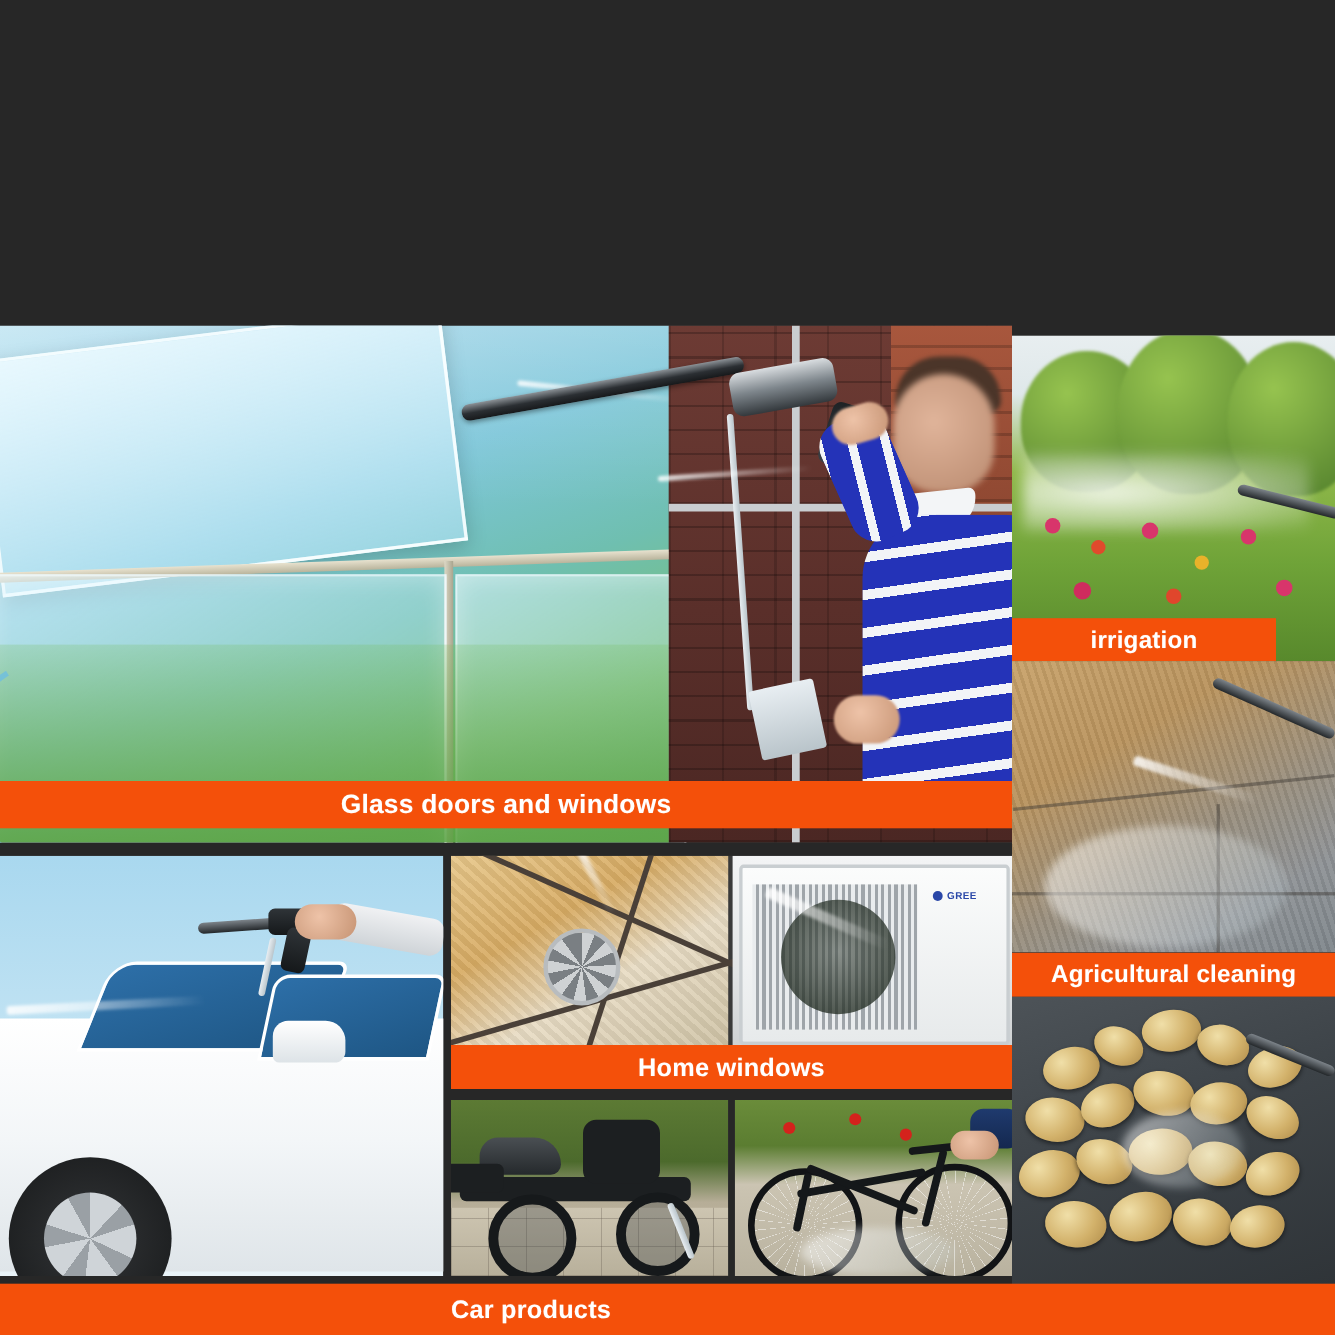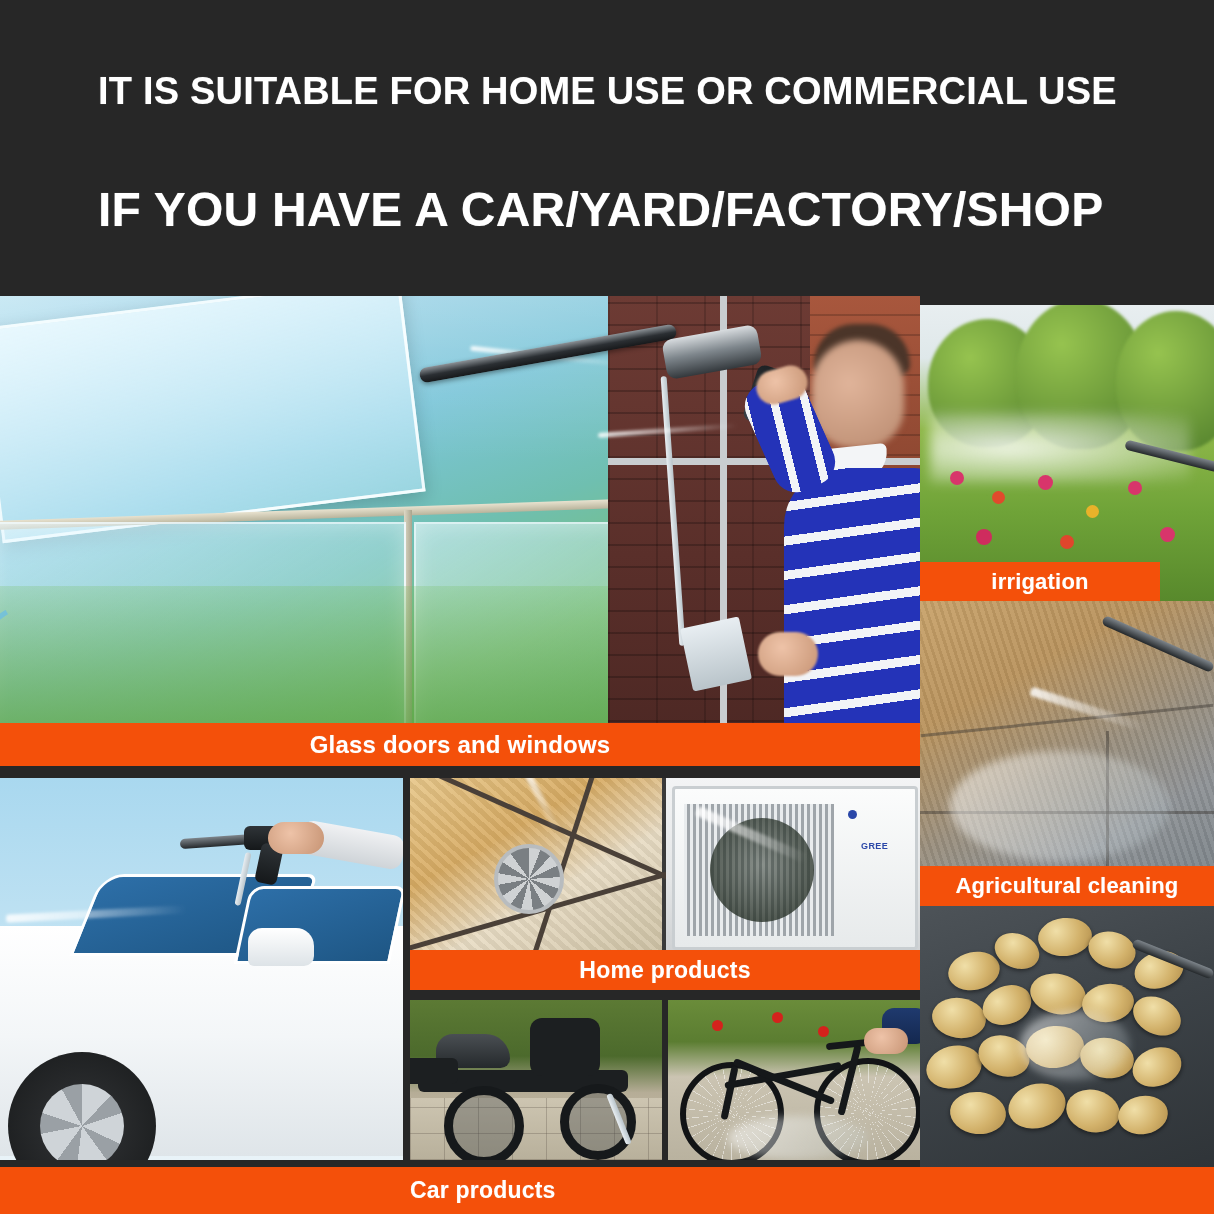--- a/index.html
+++ b/index.html
@@ -324,21 +324,20 @@
     position: absolute;
     border-radius: 50%;
     background: radial-gradient(circle at 50% 45%, rgba(60,70,60,0.55), rgba(30,40,30,0.85));
   }
   .ac-brand {
     position: absolute;
     color: #2a47a8;
     font-size: 9px;
     font-weight: bold;
     letter-spacing: 0.4px;
-    margin-top: 32px;
   }
   .ac-dot {
     position: absolute;
     width: 9px; height: 9px;
     border-radius: 50%;
     background: #2a47a8;
   }
 
   
   .sc-moto {
@@ -396,24 +395,20 @@
     border-radius: 50%;
     background: #d4221c;
     filter: blur(0.7px);
   }
 </style>
 </head>
 <body>
 
 <div id="poster">
 
-  <div class="header">
-    <div class="header-line header-line-1">IT IS SUITABLE FOR HOME USE OR COMMERCIAL USE</div>
-    <div class="header-line header-line-2">IF YOU HAVE A CAR/YARD/FACTORY/SHOP</div>
-  </div>
 
   <div class="tile" style="left:0px; top:296px; width:920px; height:470px;">
 
     <div class="scene sc-glass" style="left:0; top:0; width:608px; height:470px;">
       <div class="glass-tilt"></div>
       <div class="glass-frame-h" style="left:-8px; top:214px; width:630px; transform:rotate(-2deg);"></div>
       <div class="glass-frame-v" style="left:404px; top:214px; height:260px;"></div>
       <div class="glass-pane" style="left:-10px; top:226px; width:412px; height:248px;"></div>
       <div class="glass-pane" style="left:414px; top:226px; width:206px; height:248px;"></div>
       <div class="grass"></div>
@@ -435,21 +430,21 @@
       <div class="person-hair" style="left:206px; top:28px;"></div>
       <div class="person-head" style="left:204px; top:44px;"></div>
       <div class="person-collar" style="left:218px; top:150px;"></div>
       <div class="person-body" style="left:176px; top:172px;"></div>
       <div class="person-arm" style="left:150px; top:80px; width:64px; height:116px; transform:rotate(-24deg);"></div>
       <div class="person-hand" style="left:148px; top:72px; width:52px; height:34px; transform:rotate(-16deg);"></div>
       <div class="person-hand" style="left:150px; top:336px; width:60px; height:44px;"></div>
       <div class="spray-jet" style="left:-10px; top:132px; width:140px; transform:rotate(-4deg);"></div>
     </div>
 
-    <div class="label-bar" style="left:0px; top:427px; width:920px; height:43px; font-size:24px;">
+    <div class="label-bar" style="left:0px; top:414px; width:920px; height:43px; font-size:24px;">
       <span>Glass doors and windows</span>
     </div>
   </div>
 
   <div class="tile" style="left:920px; top:305px; width:294px; height:296px;">
     <div class="scene sc-irrigation">
       <div class="tree" style="left:8px; top:14px; width:120px; height:128px;"></div>
       <div class="tree" style="left:96px; top:-6px; width:130px; height:150px;"></div>
       <div class="tree" style="left:196px; top:6px; width:120px; height:140px;"></div>
       <div class="mist" style="left:10px; top:108px; width:260px; height:70px;"></div>
@@ -539,21 +534,21 @@
     <div class="scene sc-ac" style="left:256px; top:0; width:254px; height:172px;">
       <div class="ac-box" style="left:6px; top:8px; width:240px; height:158px;"></div>
       <div class="ac-grille" style="left:18px; top:26px; width:150px; height:132px;"></div>
       <div class="ac-fan" style="left:44px; top:40px; width:104px; height:104px;"></div>
       <div class="ac-dot" style="left:182px; top:32px;"></div>
       <div class="ac-brand" style="left:195px; top:31px;">GREE</div>
       <div class="spray-jet" style="left:26px; top:52px; width:120px; height:10px; transform:rotate(24deg);"></div>
     </div>
 
     <div class="label-bar" style="left:0px; top:172px; width:510px; height:40px; font-size:23px;">
-      <span>Home products</span>
+      <span>Home windows</span>
     </div>
   </div>
 
   <div class="tile" style="left:410px; top:1000px; width:252px; height:160px;">
     <div class="scene sc-moto">
       <div class="pavement" style="left:0; right:0; bottom:0; height:62px;"></div>
       <div class="moto-seat" style="left:26px; top:34px; width:74px; height:34px;"></div>
       <div class="moto-frame" style="left:8px; top:70px; width:210px; height:22px;"></div>
       <div class="moto-frame" style="left:-8px; top:58px; width:56px; height:26px;"></div>
       <div class="moto-frame" style="left:120px; top:18px; width:70px; height:58px; border-radius:12px;"></div>

